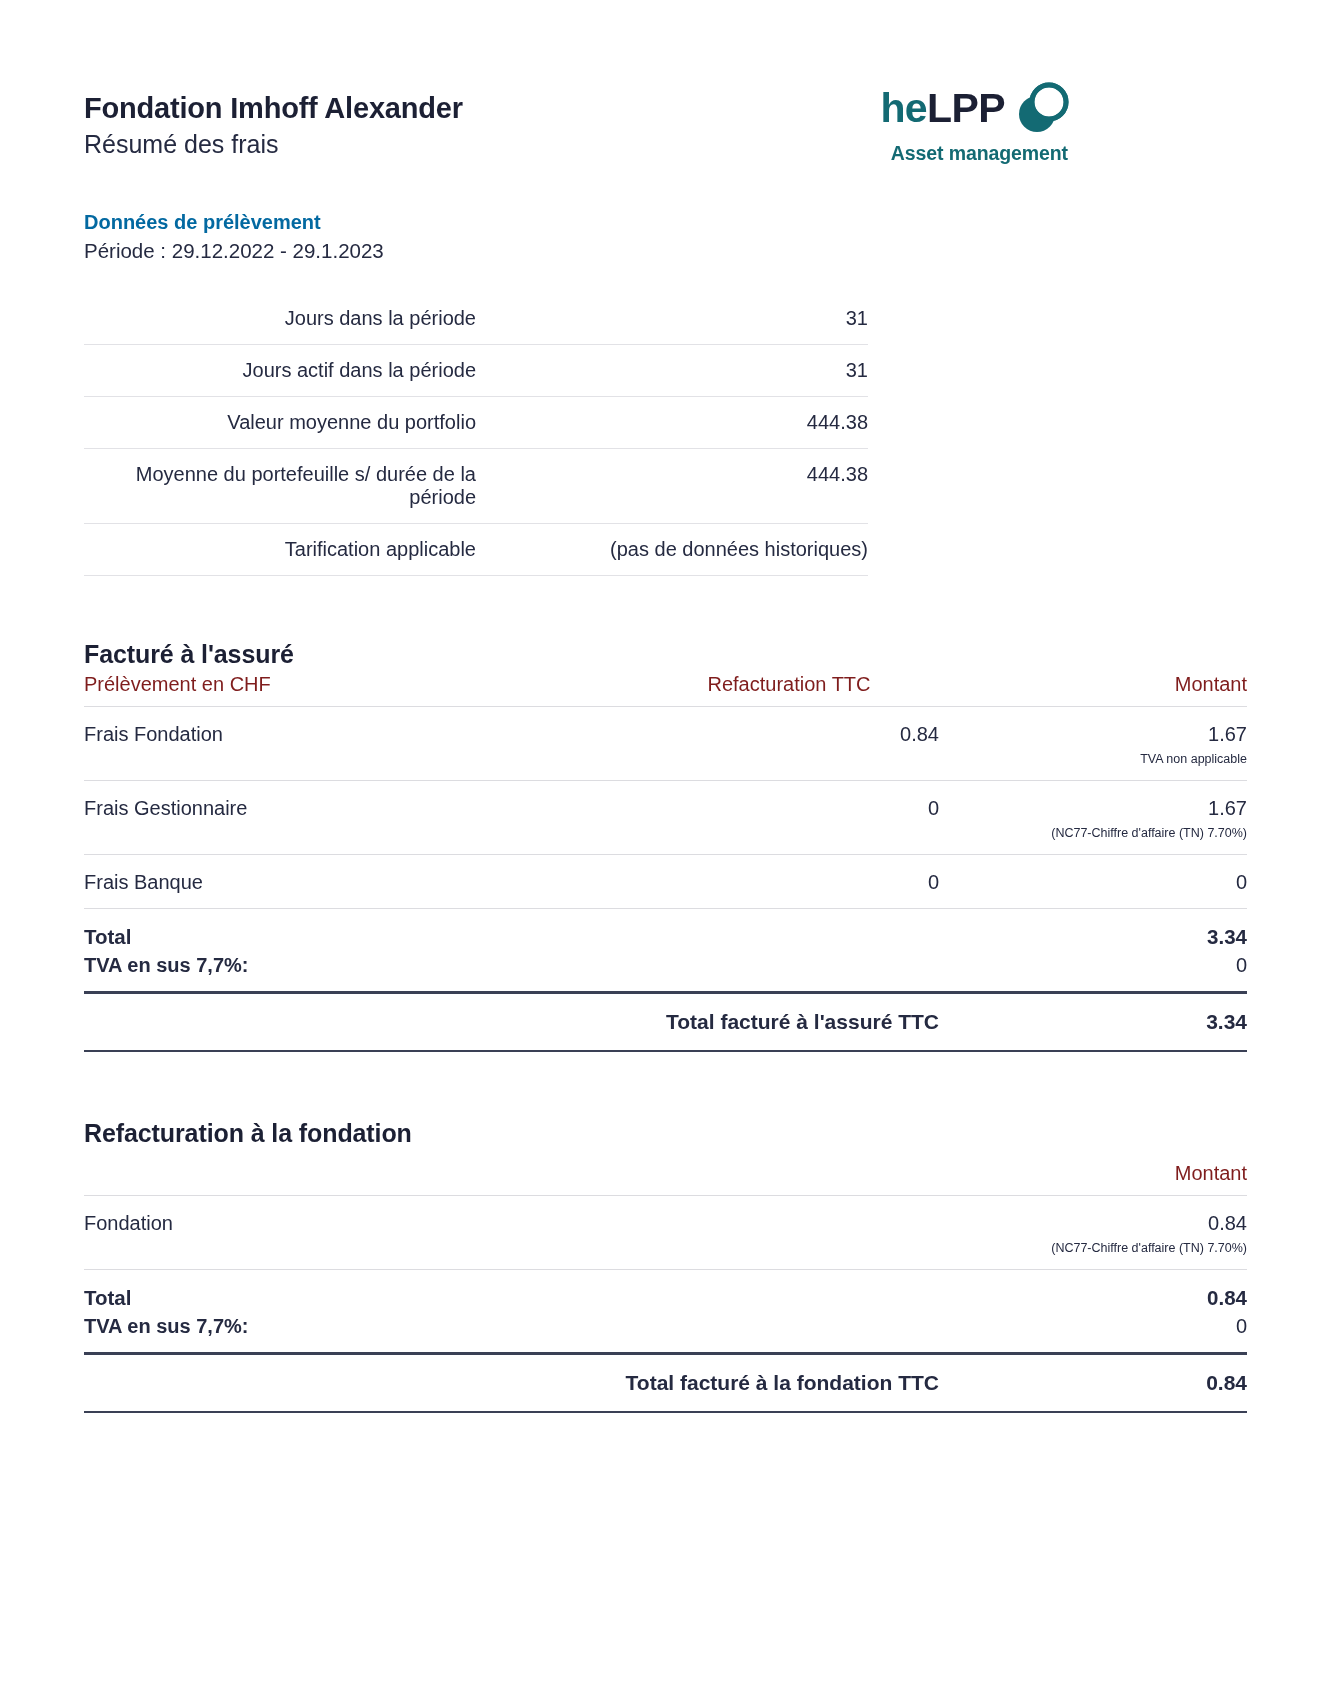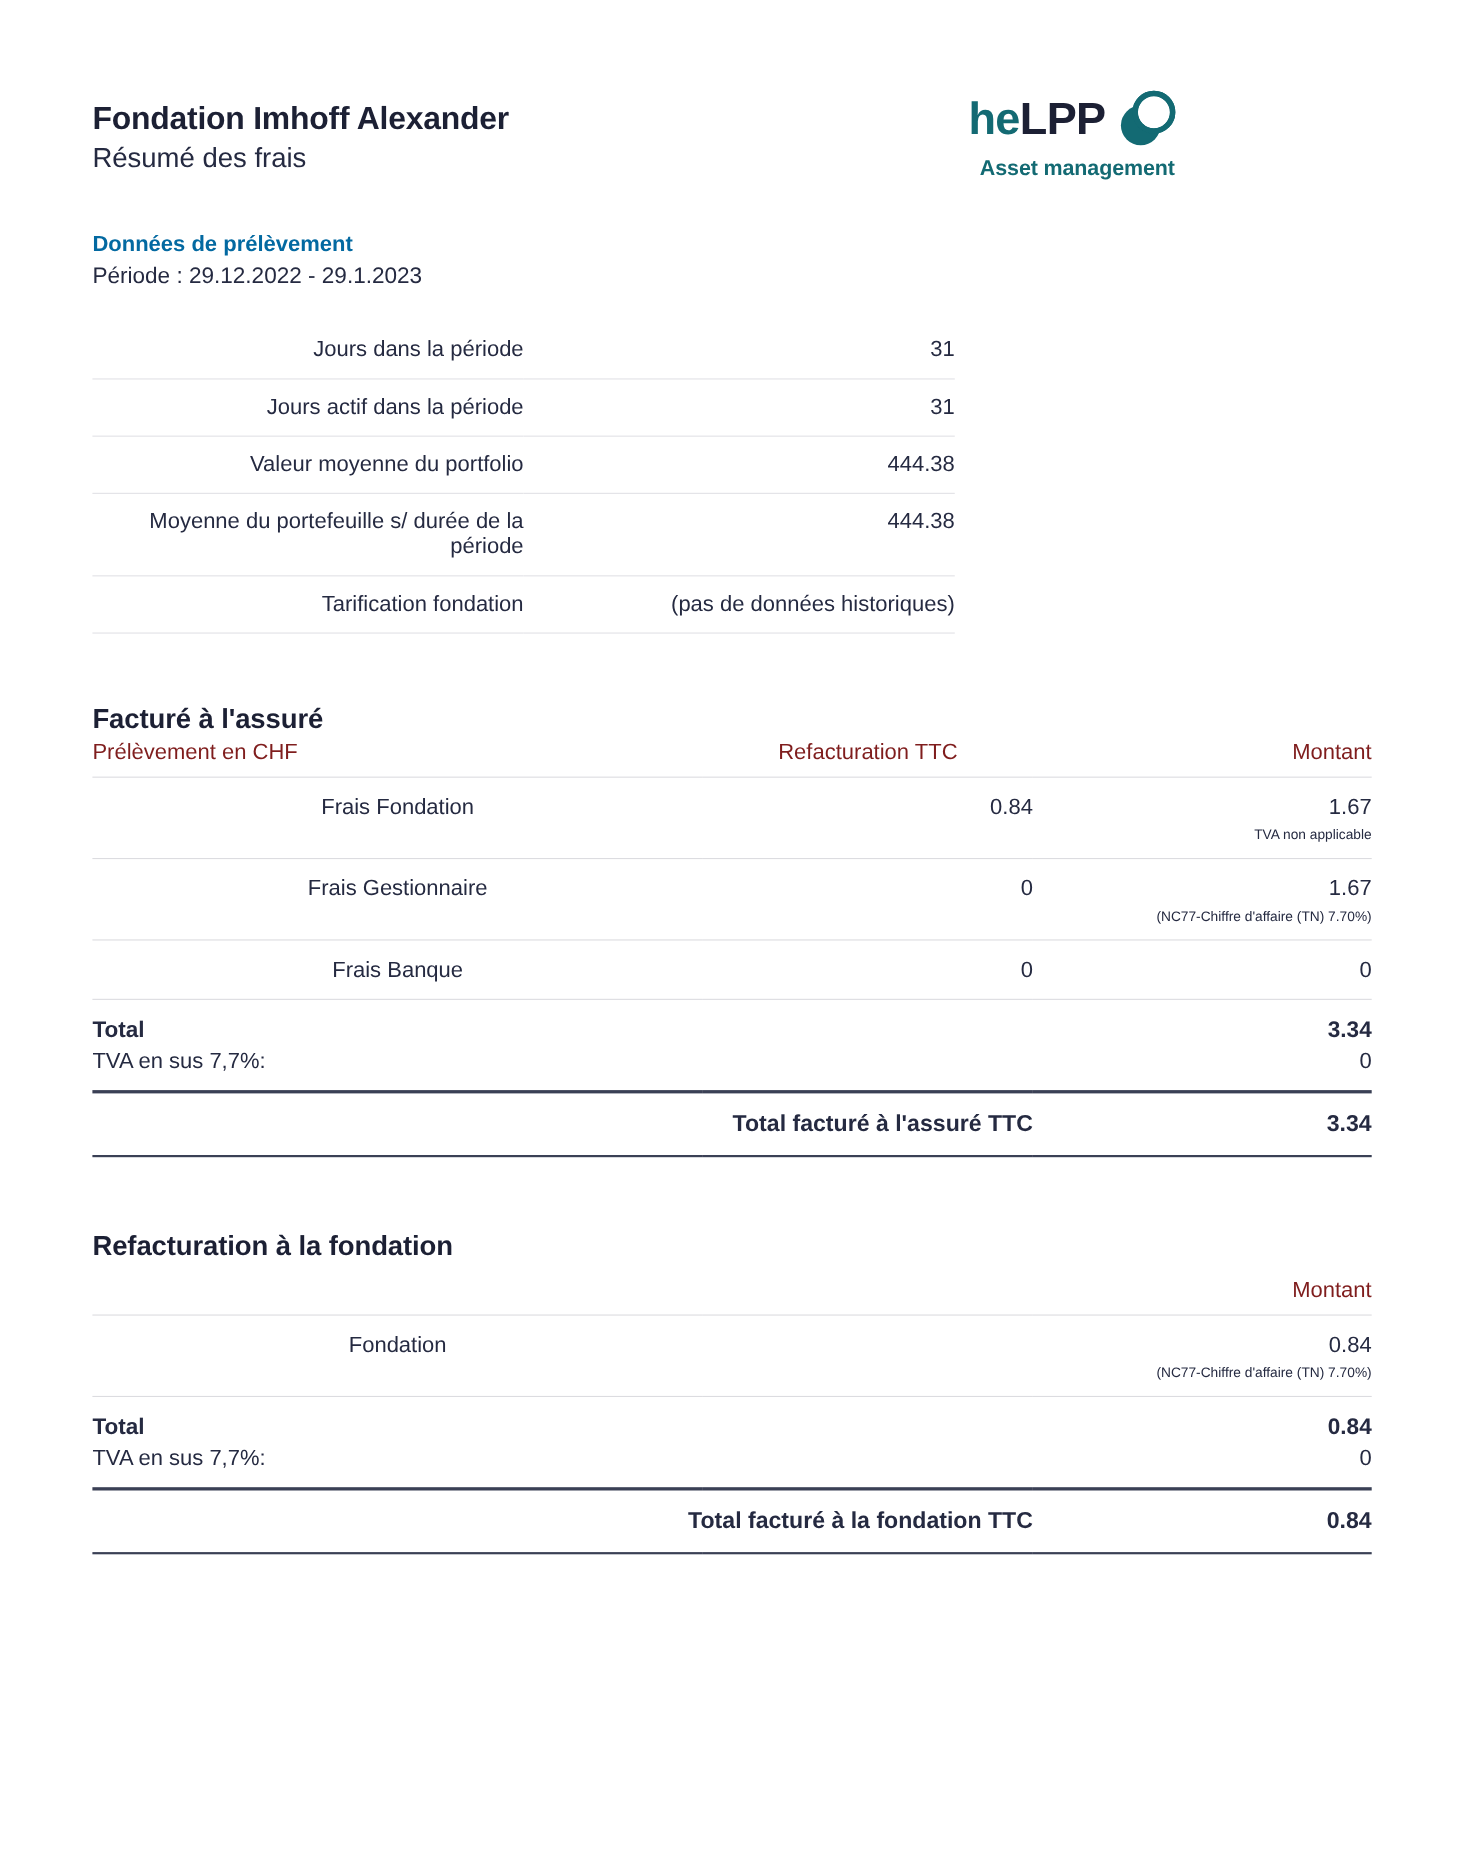--- a/index.html
+++ b/index.html
@@ -138,21 +138,21 @@
   th.h-mid   { text-align: center; }
   th.h-amt   { text-align: right; }
 
   tr.line-top td, tr.line-top th { border-top: 1px solid #dcdce0; }
 
   td.cell {
     font-size: 20px;
     padding: 16px 0 4px 0;
     vertical-align: top;
   }
-  td.cell.l { text-align: center; }
+  td.cell.l { text-align: left; }
   td.cell.r { text-align: right; }
 
   td.note {
     font-size: 12.5px;
     text-align: right;
     padding: 2px 0 14px 0;
     color: #252a41;
   }
 
   tr.row-sep td { border-bottom: 1px solid #dcdce0; }
@@ -167,20 +167,21 @@
   td.total-v {
     font-size: 20.5px;
     font-weight: bold;
     text-align: right;
     padding: 16px 0 3px 0;
   }
   td.tva-k {
     font-size: 20px;
     text-align: left;
     padding: 2px 0 14px 0;
+    font-weight: bold;
   }
   td.tva-v {
     font-size: 20px;
     text-align: right;
     padding: 2px 0 14px 0;
   }
 
   tr.grand td {
     border-top: 3px solid #3a4055;
     border-bottom: 1px solid #3a4055;
@@ -250,21 +251,21 @@
         </tr>
         <tr>
           <td class="k">Valeur moyenne du portfolio</td>
           <td class="v">444.38</td>
         </tr>
         <tr>
           <td class="k">Moyenne du portefeuille s/ durée de la période</td>
           <td class="v">444.38</td>
         </tr>
         <tr>
-          <td class="k">Tarification fondation</td>
+          <td class="k">Tarification applicable</td>
           <td class="v">(pas de données historiques)</td>
         </tr>
       </tbody>
     </table>
   </div>
 
   <div class="section">
     <h3 class="section-title">Facturé à l'assuré</h3>
 
     <table class="bill">

